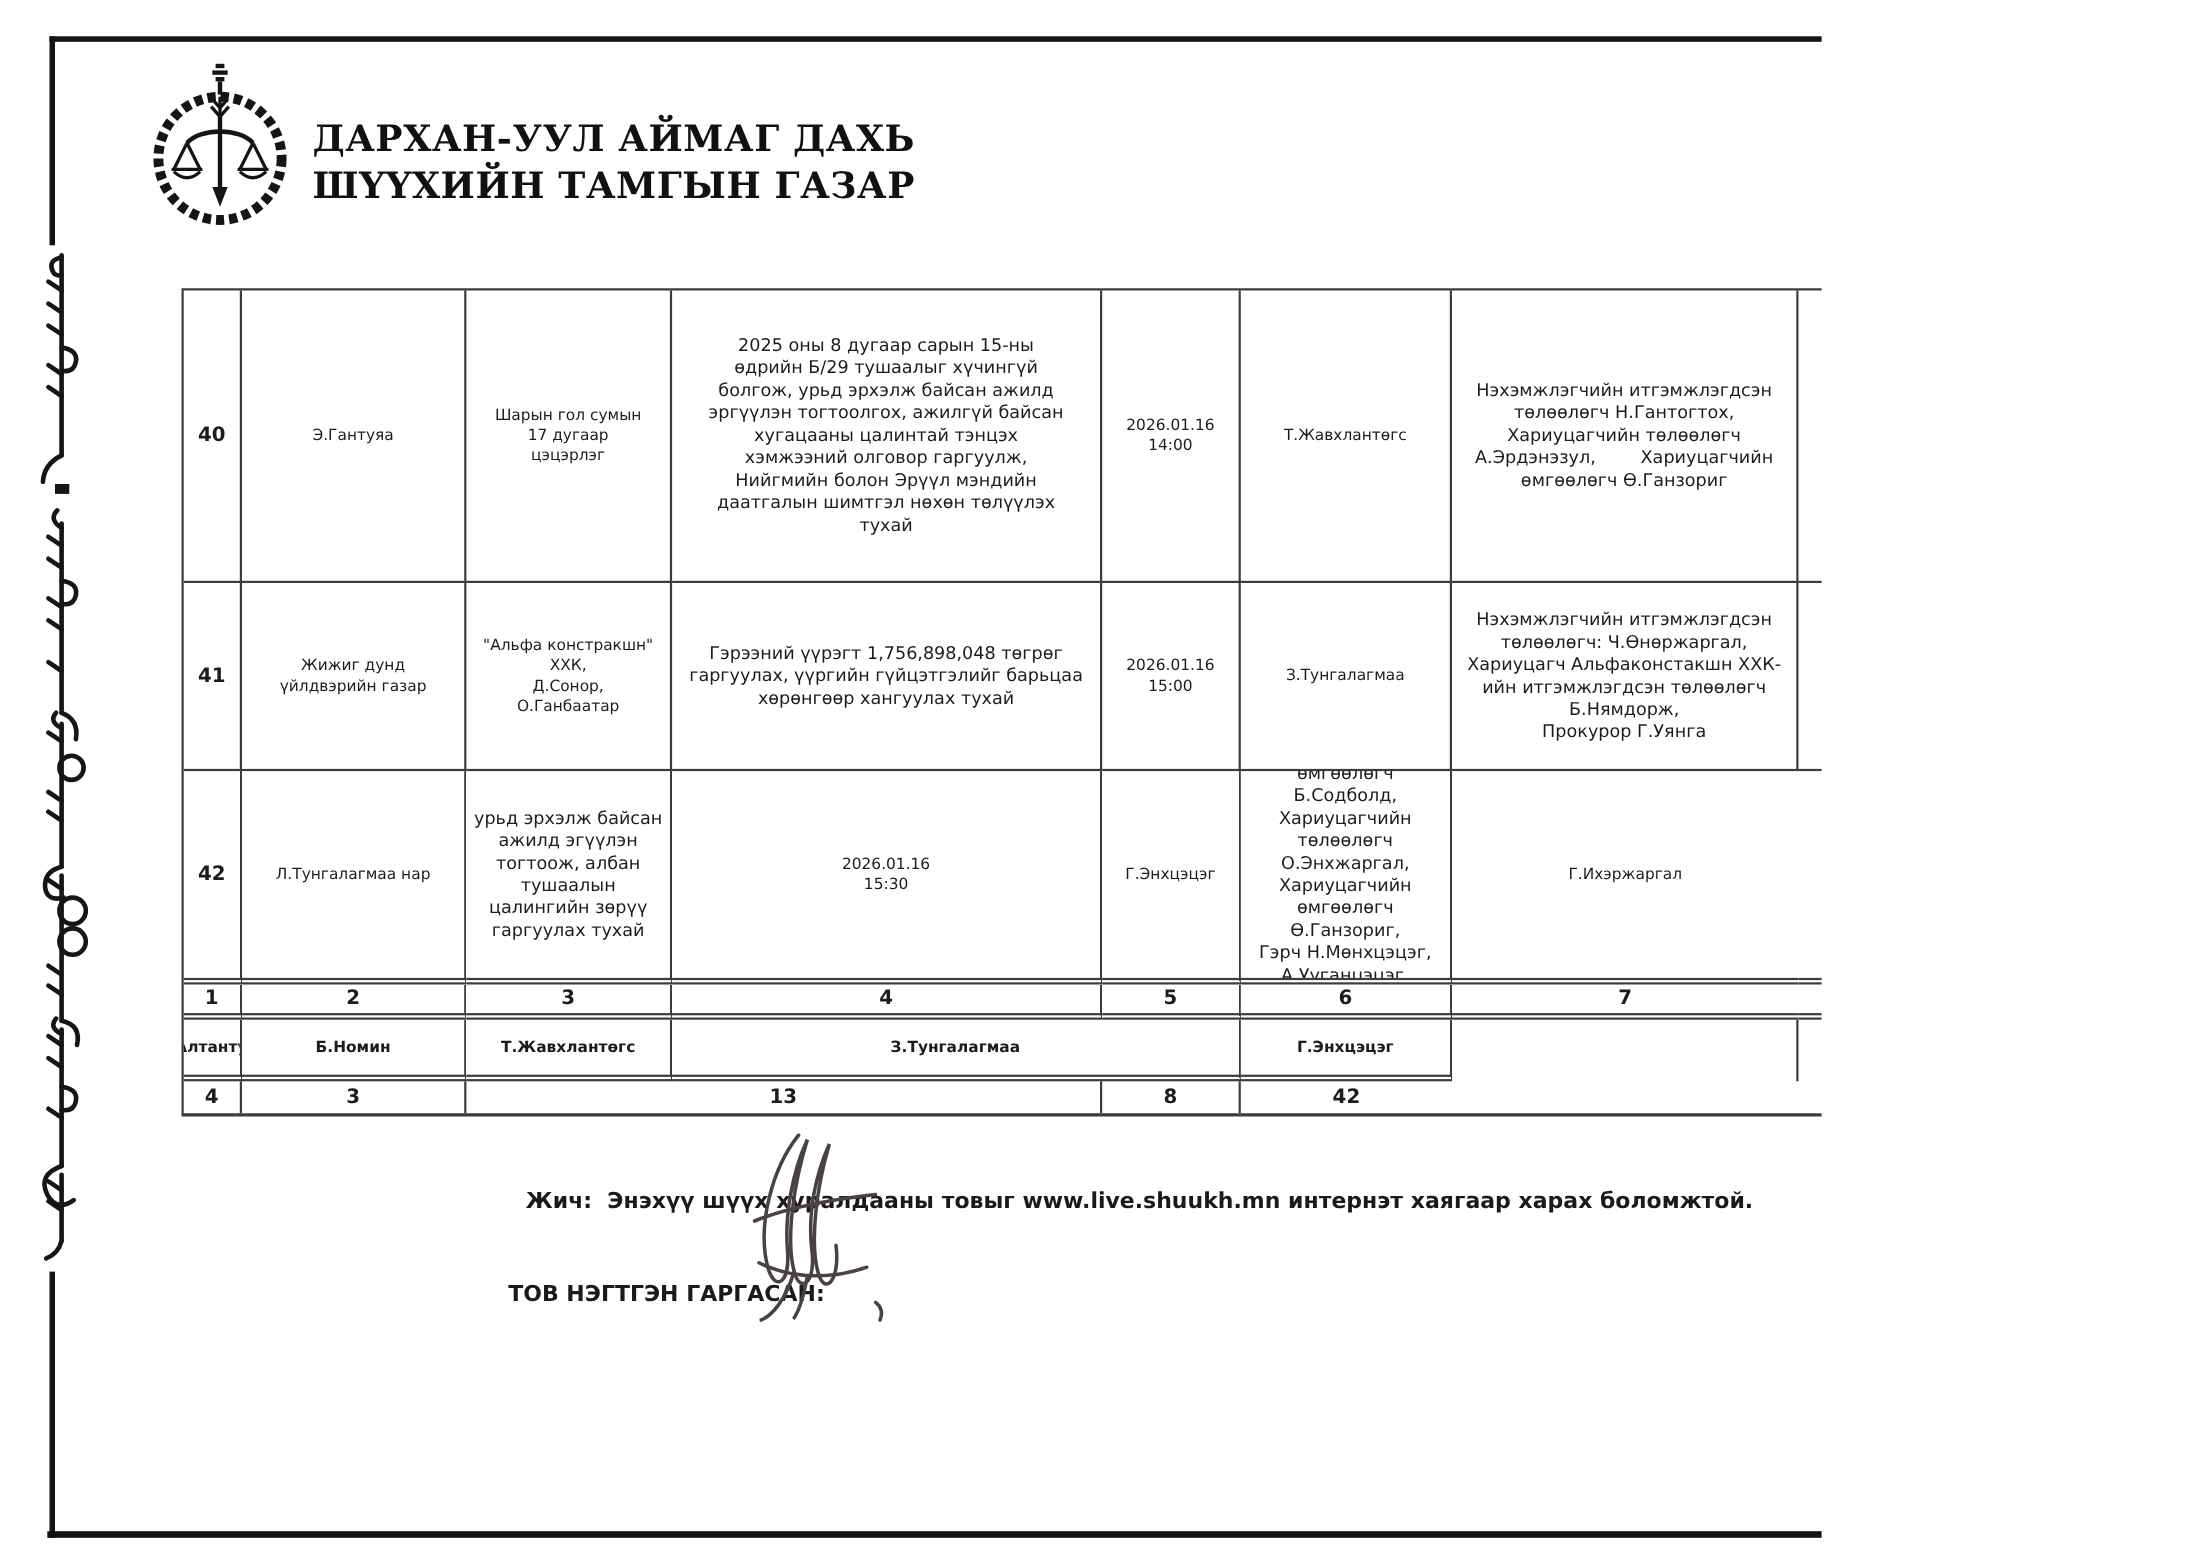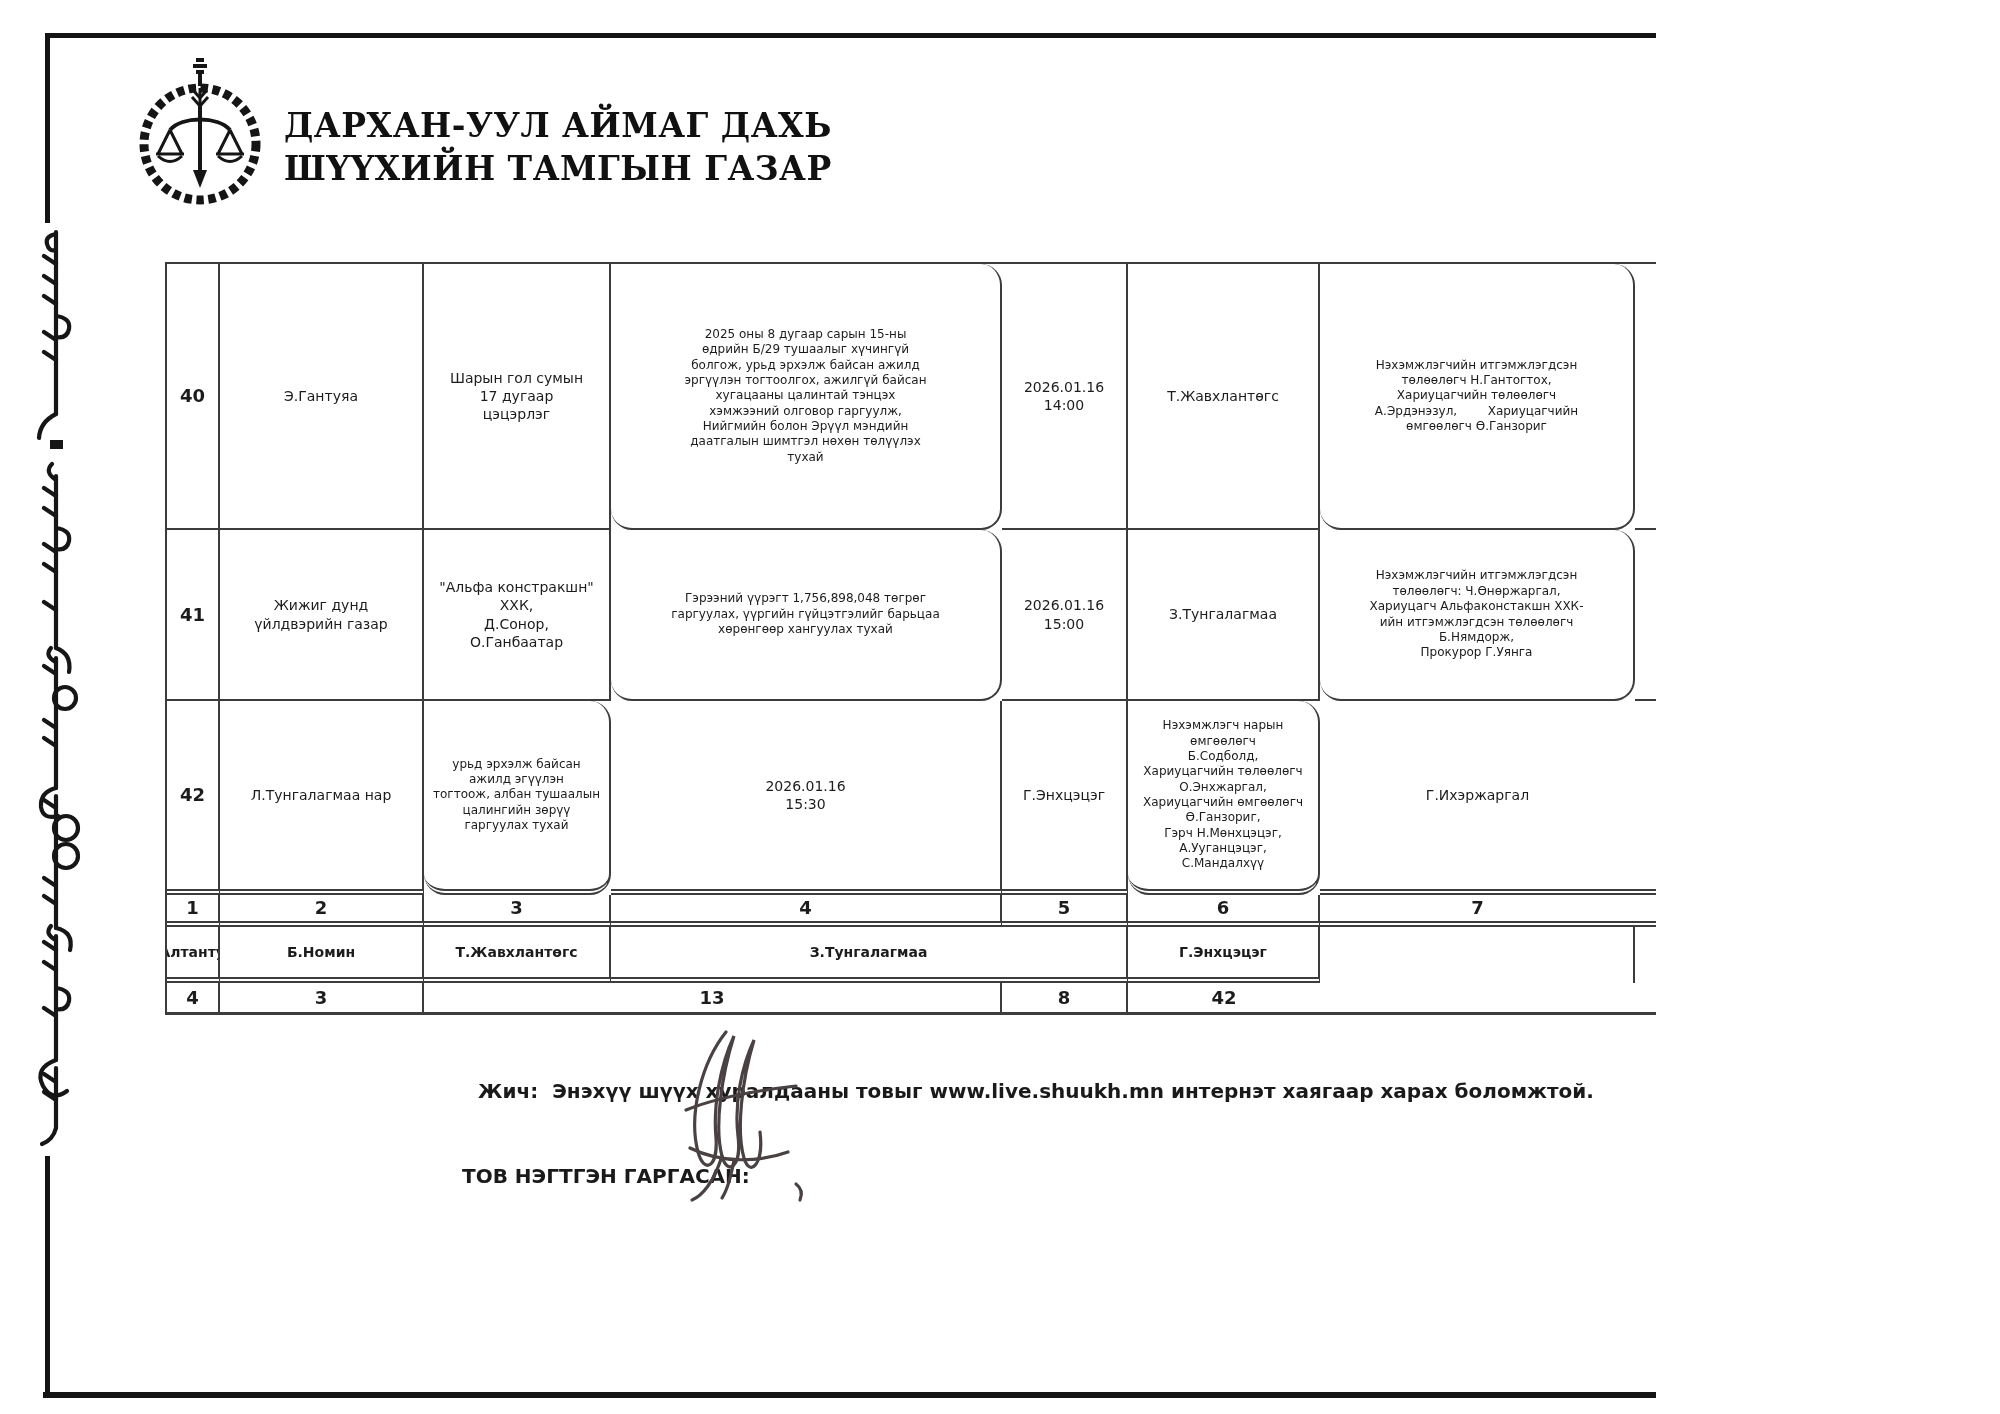--- a/index.html
+++ b/index.html
@@ -15,21 +15,21 @@
   .doc-table{position:absolute;left:165px;top:262px;display:grid;
              grid-template-columns:53px 204px 187px 391px 126px 192px 315px 219px;
              grid-template-rows:266px 171px 194px 32px 56px 29px;
              border:2px solid #3c3c3c;border-bottom-width:3px;background:#fff;}
   .c{border-right:2px solid #3c3c3c;display:flex;align-items:center;justify-content:center;
      text-align:center;white-space:pre-wrap;padding:2px 6px;overflow:hidden;
      font-size:14px;line-height:1.3;box-sizing:border-box;}
   .c.last{border-right:none;}
   .rb{border-bottom:2px solid #3c3c3c;}     
   .dbl{border-bottom:6px double #3c3c3c;}   
-  .small{font-size:12px;line-height:1.28;border-radius:21px;}
+  .small{font-size:16px;line-height:1.28;}
   .bold{font-weight:bold;}
   .num{font-weight:bold;font-size:18px;padding:12px 6px;}
   
   .note{position:absolute;left:462px;top:1026px;width:1160px;font-size:20px;font-weight:bold;
         color:#1a1a1a;white-space:pre-wrap;line-height:26px;}
   .note .row2{margin-top:7px;}
   .note .row3{margin-top:7px;}
   
   svg{display:block;}
 </style>

